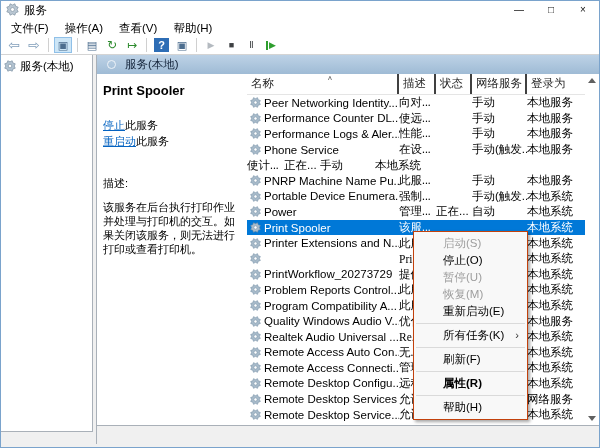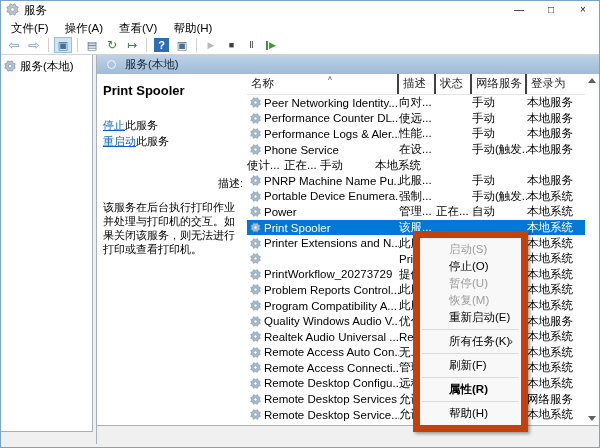--- a/index.html
+++ b/index.html
@@ -38,28 +38,28 @@
     border-left:1px solid #a9b0b8; display:flex; flex-direction:column; }
   .panel-header { height:19px; flex:0 0 19px; background:linear-gradient(#bdd2e6,#9fbbd5);
     display:flex; align-items:center; padding-left:10px; gap:9px; color:#14243a; }
   .circle-icon { width:9px; height:9px; border:1.5px solid #eef3f8; border-radius:50%; flex:0 0 auto; }
   .panel-body { flex:1 1 auto; display:flex; overflow:hidden; position:relative; }
   
   .desc-pane { width:150px; flex:0 0 150px; padding:9px 4px 0 6px; font-size:11px; overflow:hidden; }
   .svc-title { font-weight:bold; font-size:13px; margin-bottom:20px; }
   .link-line { margin:1px 0; }
   .link { color:#0563c1; text-decoration:underline; }
-  .desc-label { margin-top:27px;text-align:right; }
+  .desc-label { margin-top:27px; }
   .desc-text { margin-top:9px; line-height:14px; width:142px; }
   
   .list-pane { flex:1 1 auto; position:relative; overflow:hidden; }
   .list-header { display:flex; height:21px; align-items:flex-end; border-bottom:1px solid #e5e5e5; color:#1f1f1f; }
   .hcell { padding:0 0 3px 4px; border-right:2px solid #404040; position:relative; height:21px; display:flex; align-items:flex-end; }
   .c-name  { width:152px; flex:0 0 152px; }
-  .c-desc  { width:37px;  flex:0 0 37px; }
+  .c-desc  { width:37px;  flex:0 0 37px;font-family:Liberation Serif, serif; }
   .c-status{ width:36px;  flex:0 0 36px; }
   .c-start { width:55px;  flex:0 0 55px; }
   .c-logon { flex:1 1 auto; }
   .sort-glyph { position:absolute; left:80px; top:0px; font-size:8px; color:#666; transform:scaleY(.8); }
   .rows { position:absolute; top:21px; left:0; right:14px; bottom:0; overflow:hidden; }
   .row { display:flex; height:15.6px; align-items:center; white-space:nowrap;justify-content:flex-end; }
   .row > span { overflow:hidden; }
   .row .c-name { display:flex; align-items:center; gap:3px; padding-left:3px; overflow:hidden; }
   .row .c-name svg { flex:0 0 auto; }
   .row.sel { background:#0078d7; color:#fff; }
@@ -70,21 +70,21 @@
   .arr-down { width:0; height:0; border-left:4px solid transparent; border-right:4px solid transparent; border-top:5px solid #606060; }
   
   .tabs-strip { height:19px; flex:0 0 19px; background:#f0f0f0; border-top:1px solid #a9b0b8; display:flex; padding:0 0 0 10px; }
   .tab { position:relative; height:16px; margin-right:-5px; clip-path:polygon(0 0,100% 0,calc(100% - 7px) 100%,7px 100%); background:#8c8c8c; }
   .tab-inner { position:absolute; inset:0 1px 1px 1px; clip-path:polygon(0 0,100% 0,calc(100% - 6px) 100%,6px 100%);
     background:#ececec; padding:0 14px; line-height:15px; font-size:11px; }
   .tab.active { z-index:2; }
   .tab.active .tab-inner { background:#fff; }
   
   .context-menu { position:absolute; left:412px; top:230px; width:115px; background:#f8f8f8;
-    border:7px solid #c2410c; box-shadow:2px 2px 3px rgba(0,0,0,.35); padding:3px 0; z-index:10; }
+    border:1px solid #c2410c; box-shadow:2px 2px 3px rgba(0,0,0,.35); padding:3px 0; z-index:10; }
   .mitem { height:17px; line-height:17px; padding-left:29px; position:relative; white-space:nowrap; }
   .mitem.disabled { color:#9d9d9d; }
   .mitem.bold { font-weight:bold; }
   .msub { position:absolute; right:8px; top:0; font-size:11px; color:#333; }
   .msep { height:1px; background:#dadada; margin:3px 2px; }
 </style>
 </head>
 <body>
 
 <div class="titlebar">

